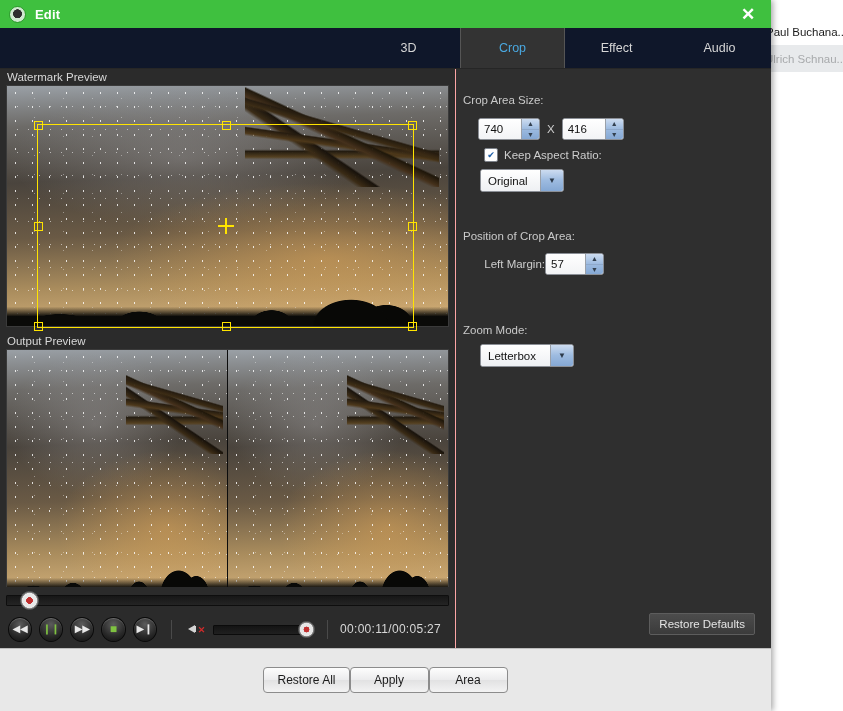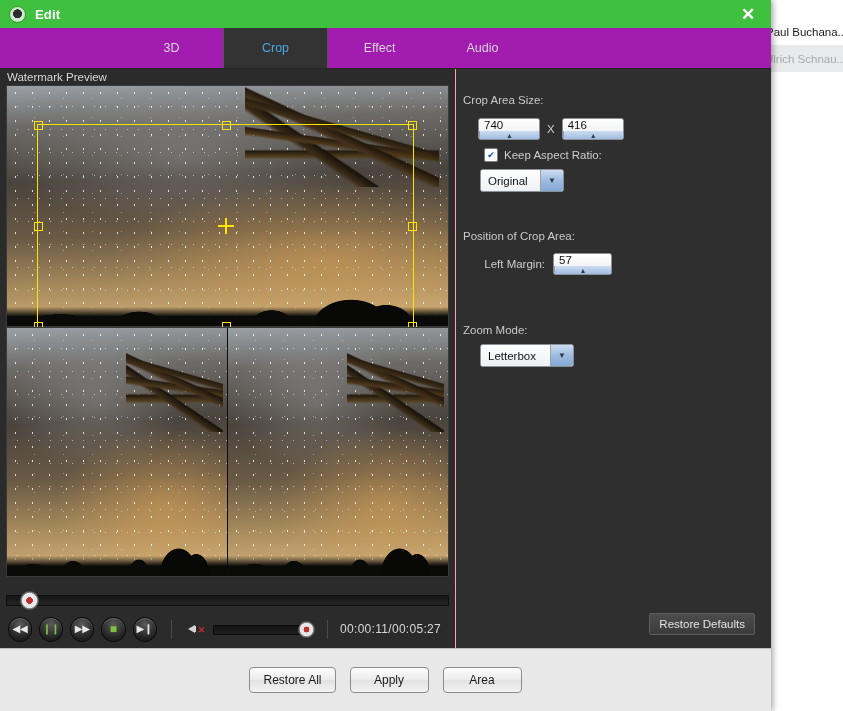--- a/index.html
+++ b/index.html
@@ -67,23 +67,23 @@
   }
   .titlebar .close-x {
     position:absolute; right:0; top:0; width:46px; height:28px;
     display:flex; align-items:center; justify-content:center;
     color:#ffffff; font-size:17px; font-weight:bold; cursor:pointer;
     font-family:"Liberation Sans", sans-serif;
   }
 
   
   .tabbar {
-    position:relative; height:40px; background:#a21caf;
+    position:relative; height:40px; background:#0f172a;
     border-bottom:1px solid #262626;
-    display:flex; align-items:stretch; padding-left:120px;
+    display:flex; align-items:stretch; padding-left:120px;justify-content:flex-end;
   }
   .tab {
     width:103px; display:flex; align-items:center; justify-content:center;
     font-size:12.5px; color:#d6d6d6; cursor:pointer; user-select:none;
   }
   .tab.active {
     color:#4aa8e0; background:#333333;
     border-left:1px solid #555; border-right:1px solid #555;
   }
 
@@ -213,21 +213,20 @@
     position:absolute; left:455px; top:0; right:0; bottom:0;
     background:#2f2f2f; border-left:1px solid #fca5a5;
   }
   .sec-label { color:#c9c9c9; font-size:11.5px; }
   .field-label { color:#cdcdcd; font-size:11.5px; }
 
   .spin {
     display:inline-flex; align-items:stretch; height:20px; vertical-align:middle;
     border:1px solid #8b8f96; border-radius:3px; overflow:hidden;
     background:#ffffff;
-    flex-direction:column;
   }
   .spin input {
     border:0; outline:0; width:100%; height:100%; padding:0 5px;
     font-family:"Liberation Sans", sans-serif; font-size:11.5px; color:#111;
     background:linear-gradient(180deg,#ffffff 0%, #f2f3f5 100%);
   }
   .spin .arrows {
     flex:0 0 17px; display:flex; flex-direction:column;
     border-left:1px solid #9aa0a8;
     background:linear-gradient(180deg,#cddcf0 0%, #9dbbe0 50%, #85a8d4 100%);
@@ -265,21 +264,21 @@
     position:absolute; right:16px; bottom:14px;
     padding:4px 9px; font-size:11.5px; color:#e4e4e4; cursor:pointer;
     background:linear-gradient(180deg,#4c4c4c,#3b3b3b);
     border:1px solid #5d5d5d; border-radius:2px;
   }
 
   
   .footer {
     position:absolute; left:0; right:0; bottom:0; height:62px;
     background:#e8e8e8; border-top:1px solid #bdbdbd;
-    display:flex; align-items:center; justify-content:center; gap:14px;margin-top:11px;
+    display:flex; align-items:center; justify-content:center; gap:0;margin-top:11px;
   }
   .fbtn {
     min-width:79px; height:26px; padding:0 13px; font-size:12px; color:#1b1b1b;
     background:linear-gradient(180deg,#fdfdfd 0%, #ececed 48%, #e2e2e3 52%, #f3f3f3 100%);
     border:1px solid #8c8c8c; border-radius:4px; cursor:pointer;
     font-family:"Liberation Sans", sans-serif;
   }
 </style>
 </head>
 <body>
@@ -331,20 +330,21 @@
             <div class="handle h-tr"></div>
             <div class="handle h-ml"></div>
             <div class="handle h-mr"></div>
             <div class="handle h-bl"></div>
             <div class="handle h-bm"></div>
             <div class="handle h-br"></div>
             <div class="crosshair"></div>
           </div>
         </div>
 
+        <div class="pane-label" style="margin-top:6px">Output Preview</div>
         <div class="preview-box" id="output-preview">
           <div class="stereo">
             <div class="half">
               <div class="sky">
                   <div class="fronds"></div>
                 </div>
             </div>
             <div class="half">
               <div class="sky">
                   <div class="fronds"></div>
@@ -420,21 +420,21 @@
           <div class="field-label">Keep Aspect Ratio:</div>
         </div>
 
         <div class="combo" style="position:absolute;left:24px;top:100px;width:82px">
           <div class="val" style="flex:1">Original</div>
           <div class="arrow">▼</div>
         </div>
 
         <div class="sec-label" style="position:absolute;left:7px;top:161px">Position of Crop Area:</div>
 
-        <div style="position:absolute;left:23px;top:184px;display:flex;align-items:center;gap:8px">
+        <div style="position:absolute;left:23px;top:184px;display:flex;align-items:center;">
           <div class="field-label" style="width:66px;text-align:right">Left Margin:</div>
           <div class="spin" style="width:57px">
             <input value="57" style="">
             <div class="arrows">
               <span>▲</span>
               <span>▼</span>
             </div>
           </div>
         </div>
 

